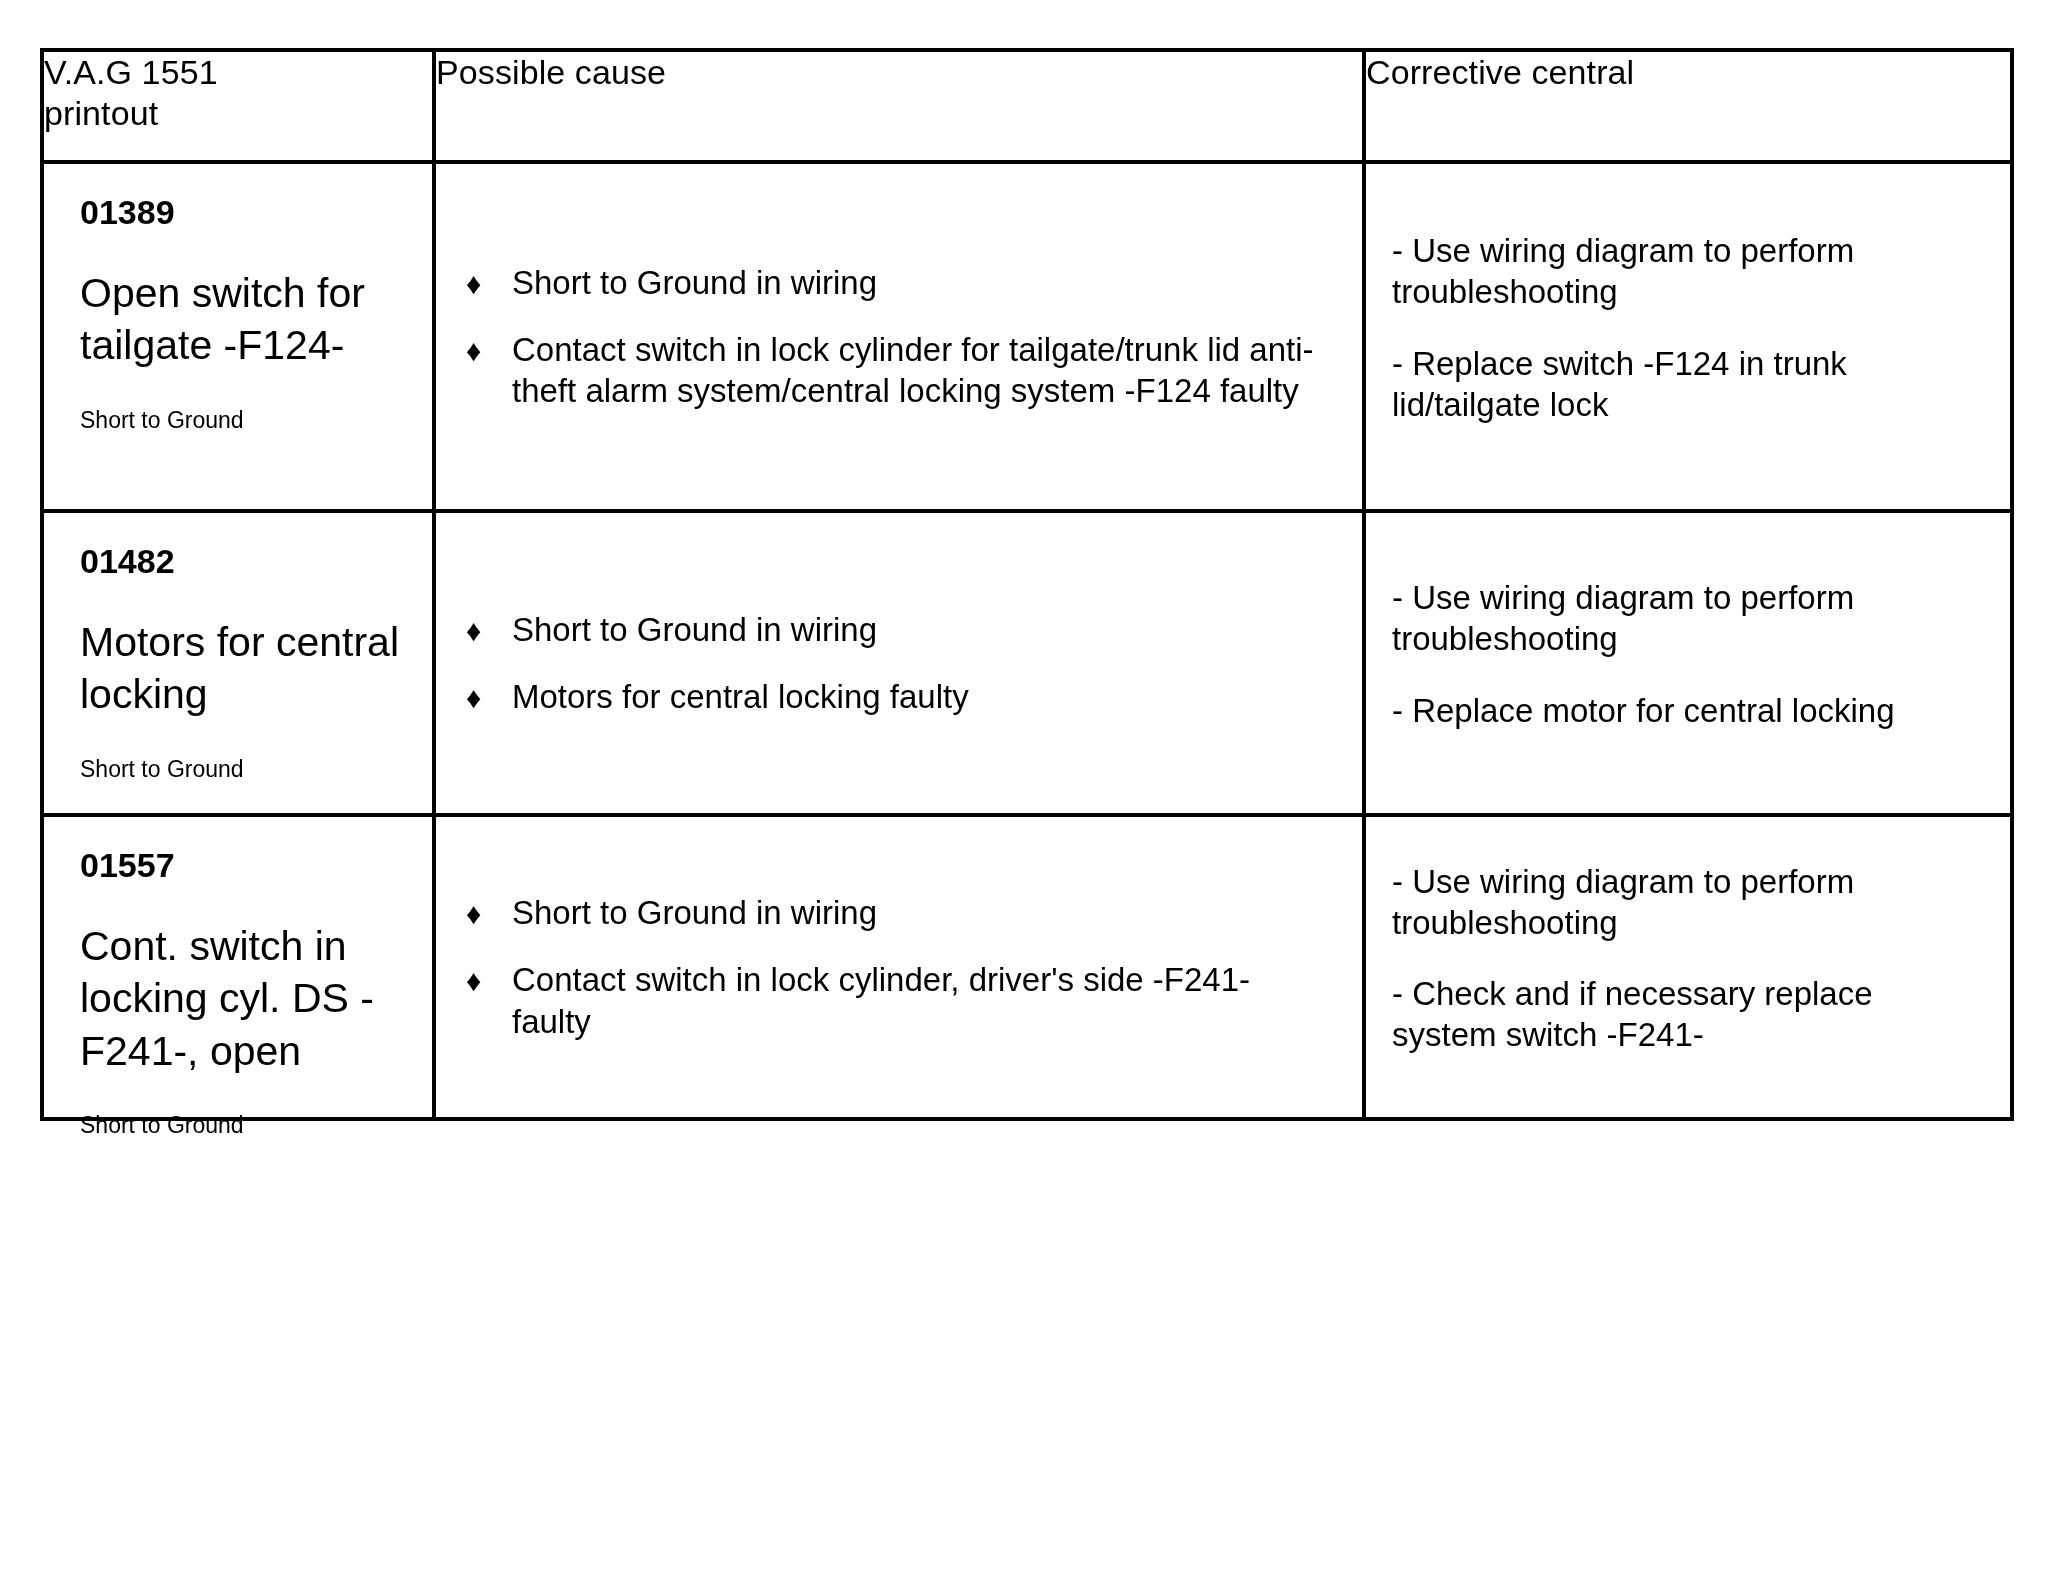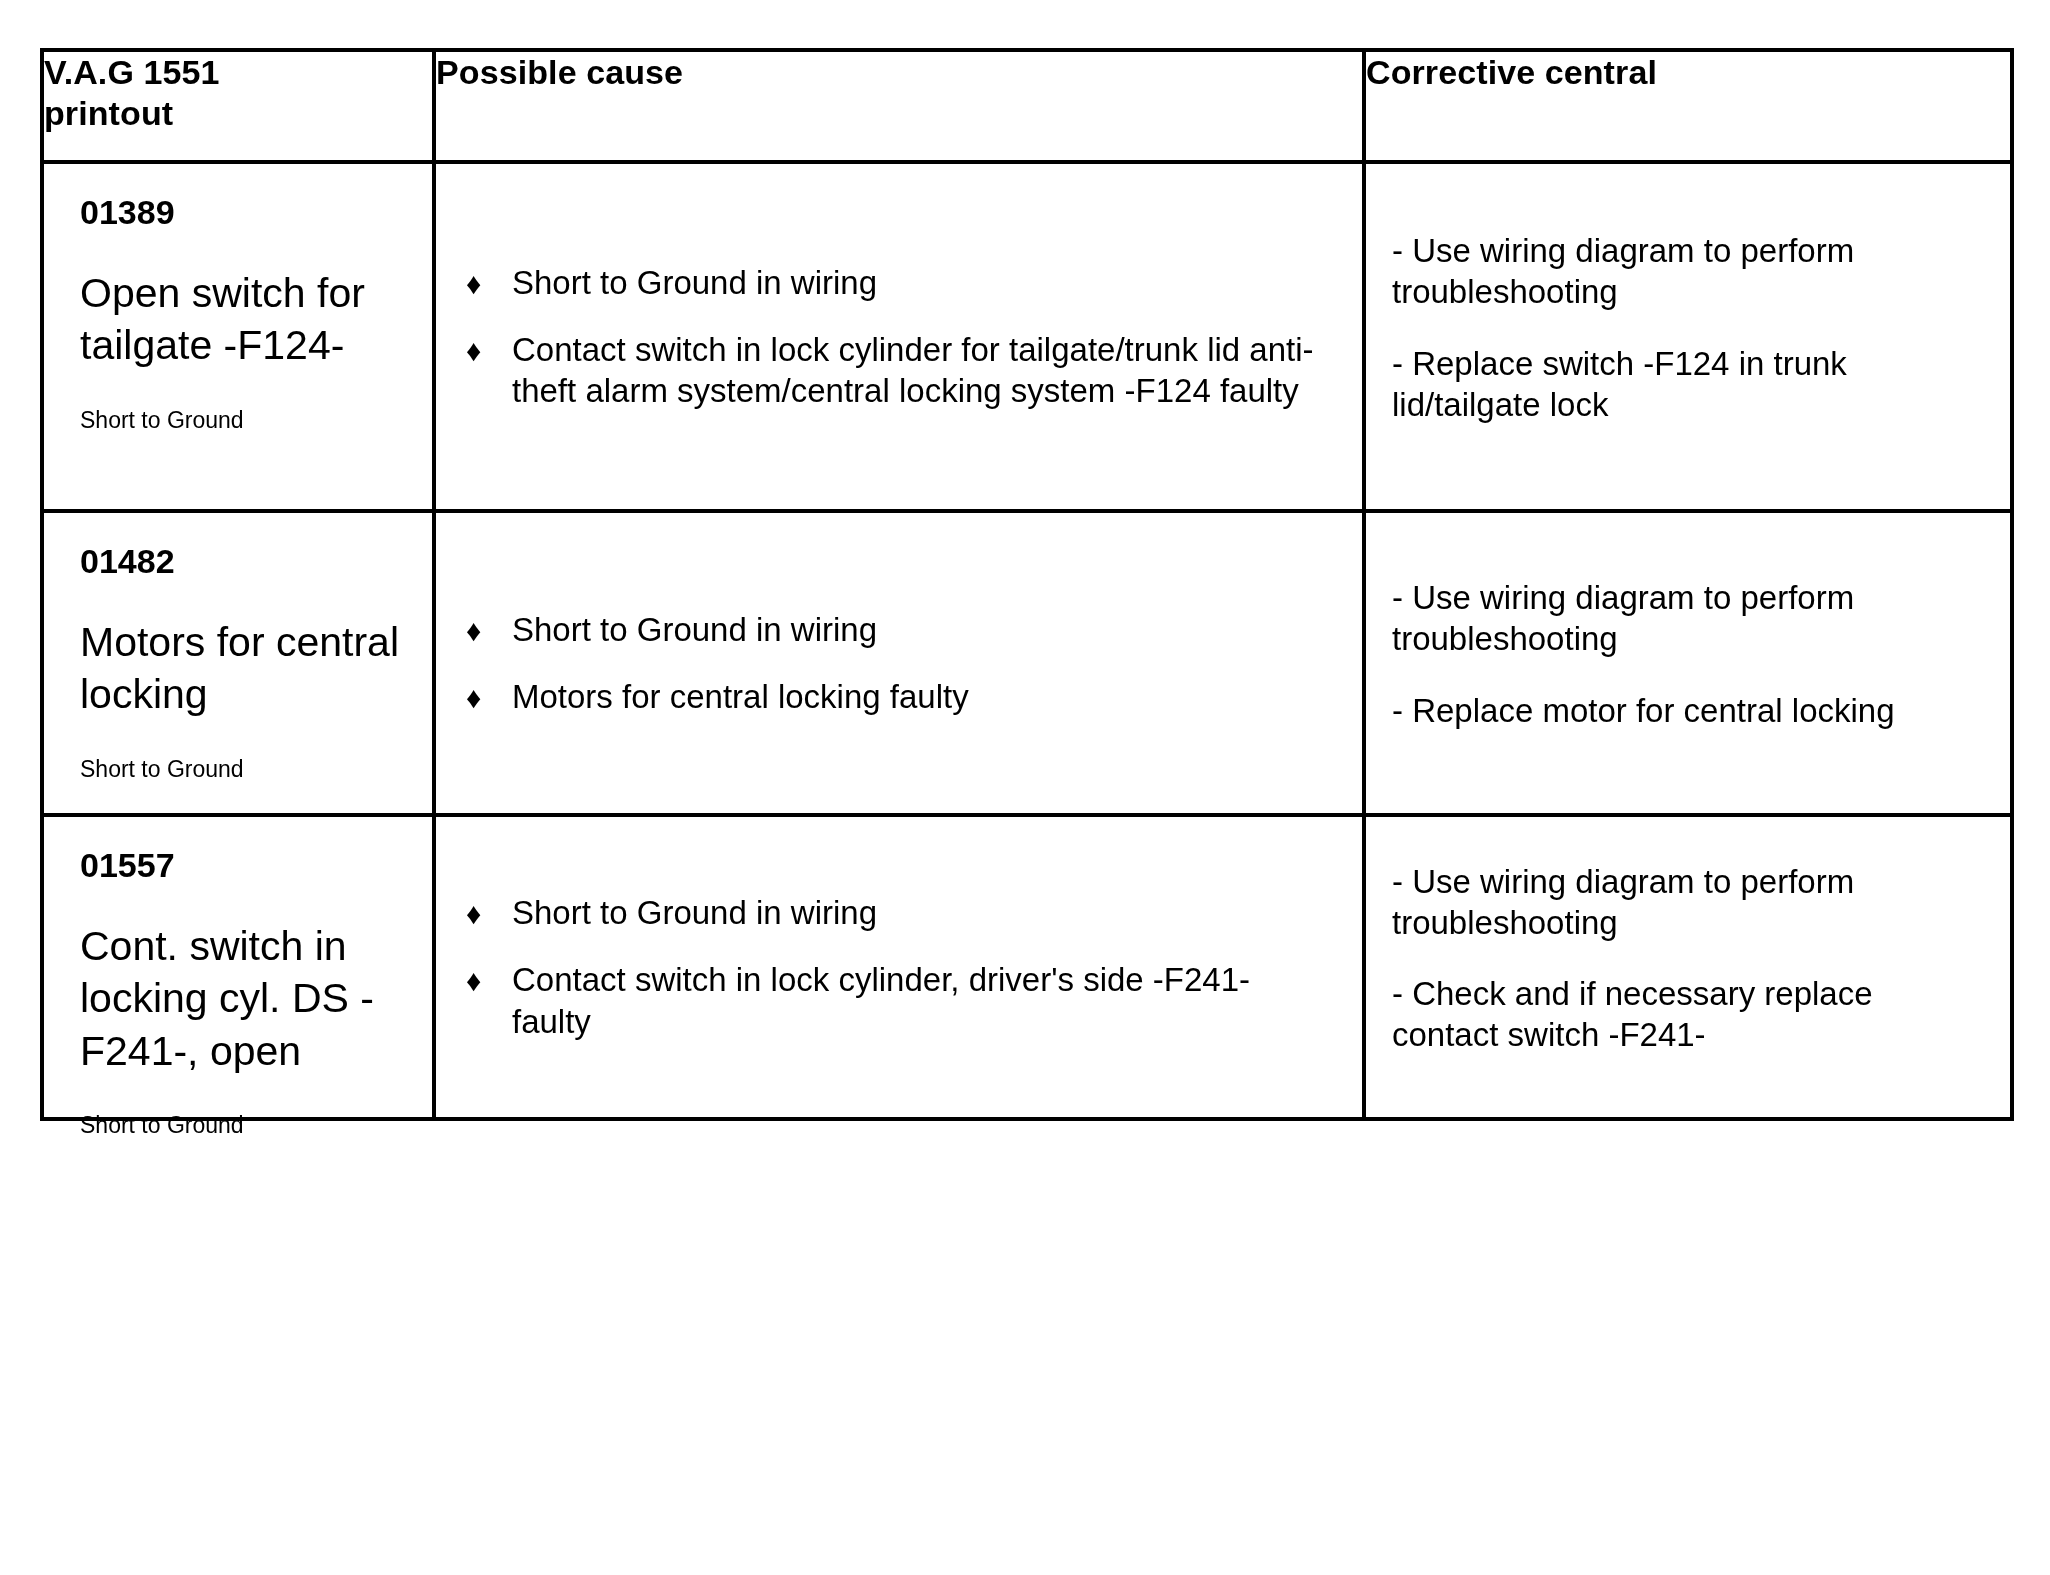--- a/index.html
+++ b/index.html
@@ -44,21 +44,21 @@
   col.col-action    { width: 648px; }
 
   
   .hdr-cell {
     height: 112px;
     padding: 26px 22px 18px 22px;
     box-sizing: border-box;
   }
   .hdr-text {
     font-size: 34px;
-    font-weight: bold;
+    font-weight: normal;
     line-height: 1.22;
     letter-spacing: 0.1px;
   }
 
   
   .printout-cell {
     padding: 28px 22px 28px 36px;
     box-sizing: border-box;
   }
   .code {
@@ -257,21 +257,21 @@
                 <span class="bullet-glyph">♦</span>
                 <span class="bullet-text">Contact switch in lock cylinder, driver's side -F241- faulty</span>
               </div>
             </div>
           </div>
         </td>
         <td>
           <div class="action-cell">
             <div class="action-inner">
               <div class="action-item">- Use wiring diagram to perform troubleshooting</div>
-              <div class="action-item">- Check and if necessary replace contact switch -F241-</div>
+              <div class="action-item">- Check and if necessary replace system switch -F241-</div>
             </div>
           </div>
         </td>
       </tr>
 
     </tbody>
   </table>
 
 
 </div>

